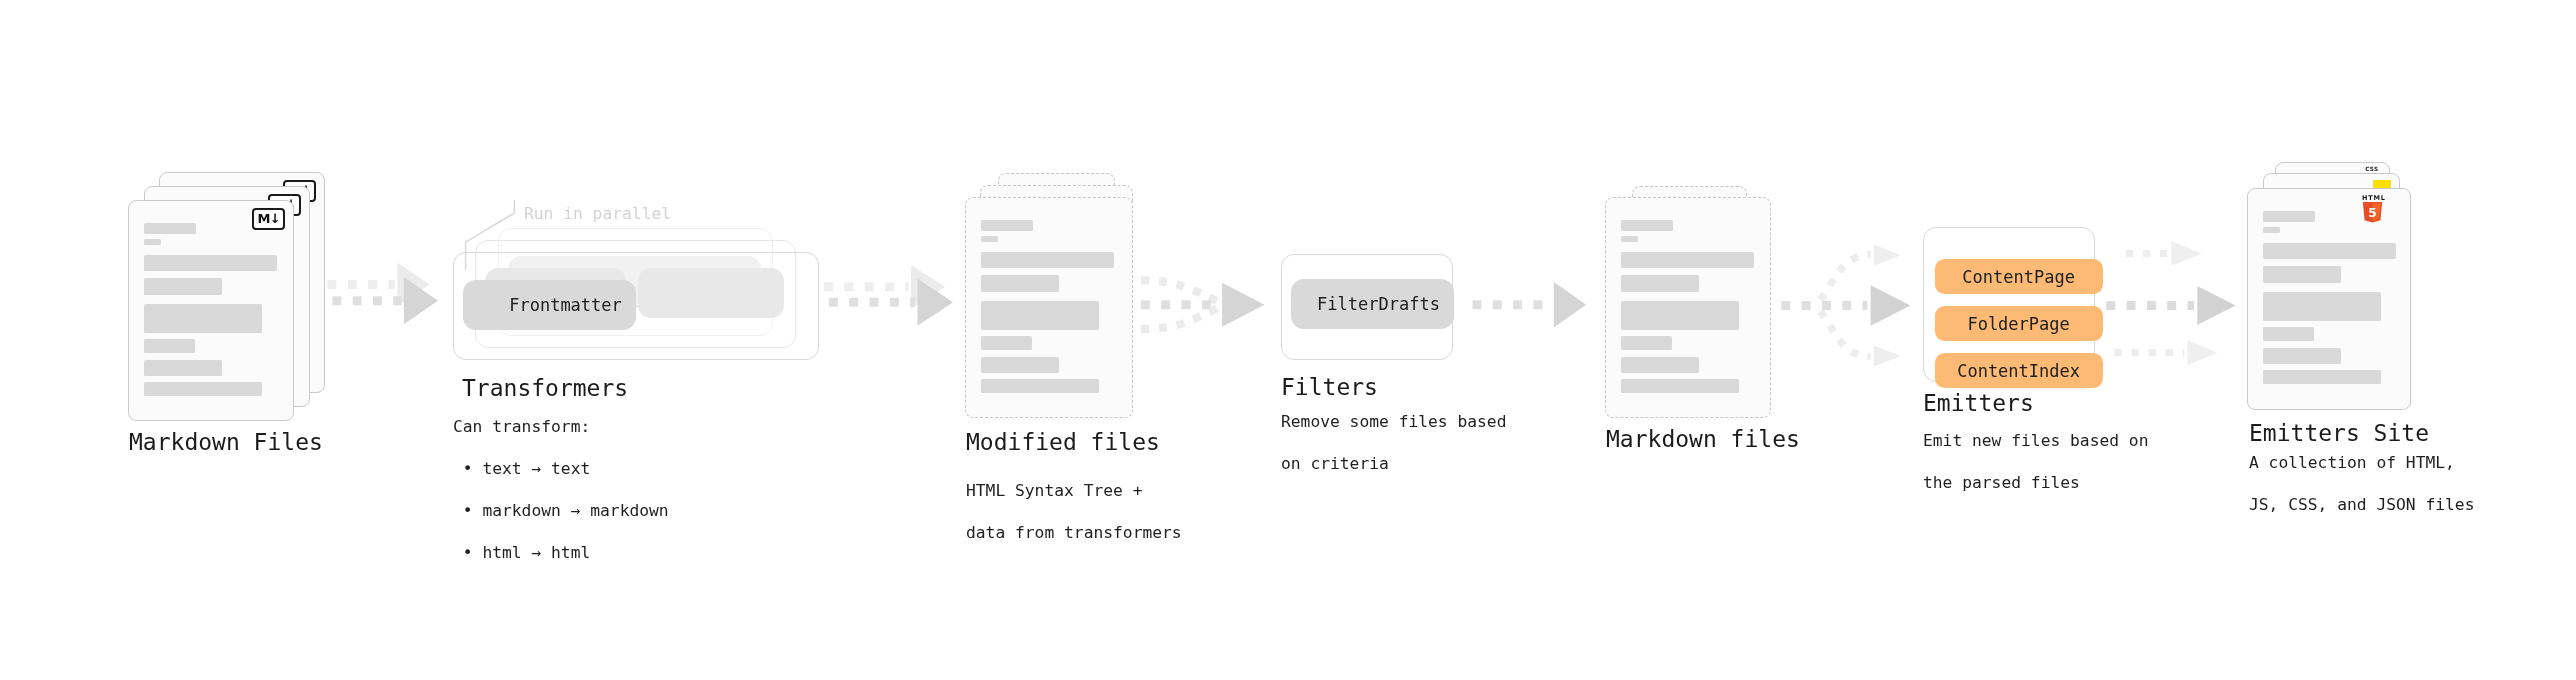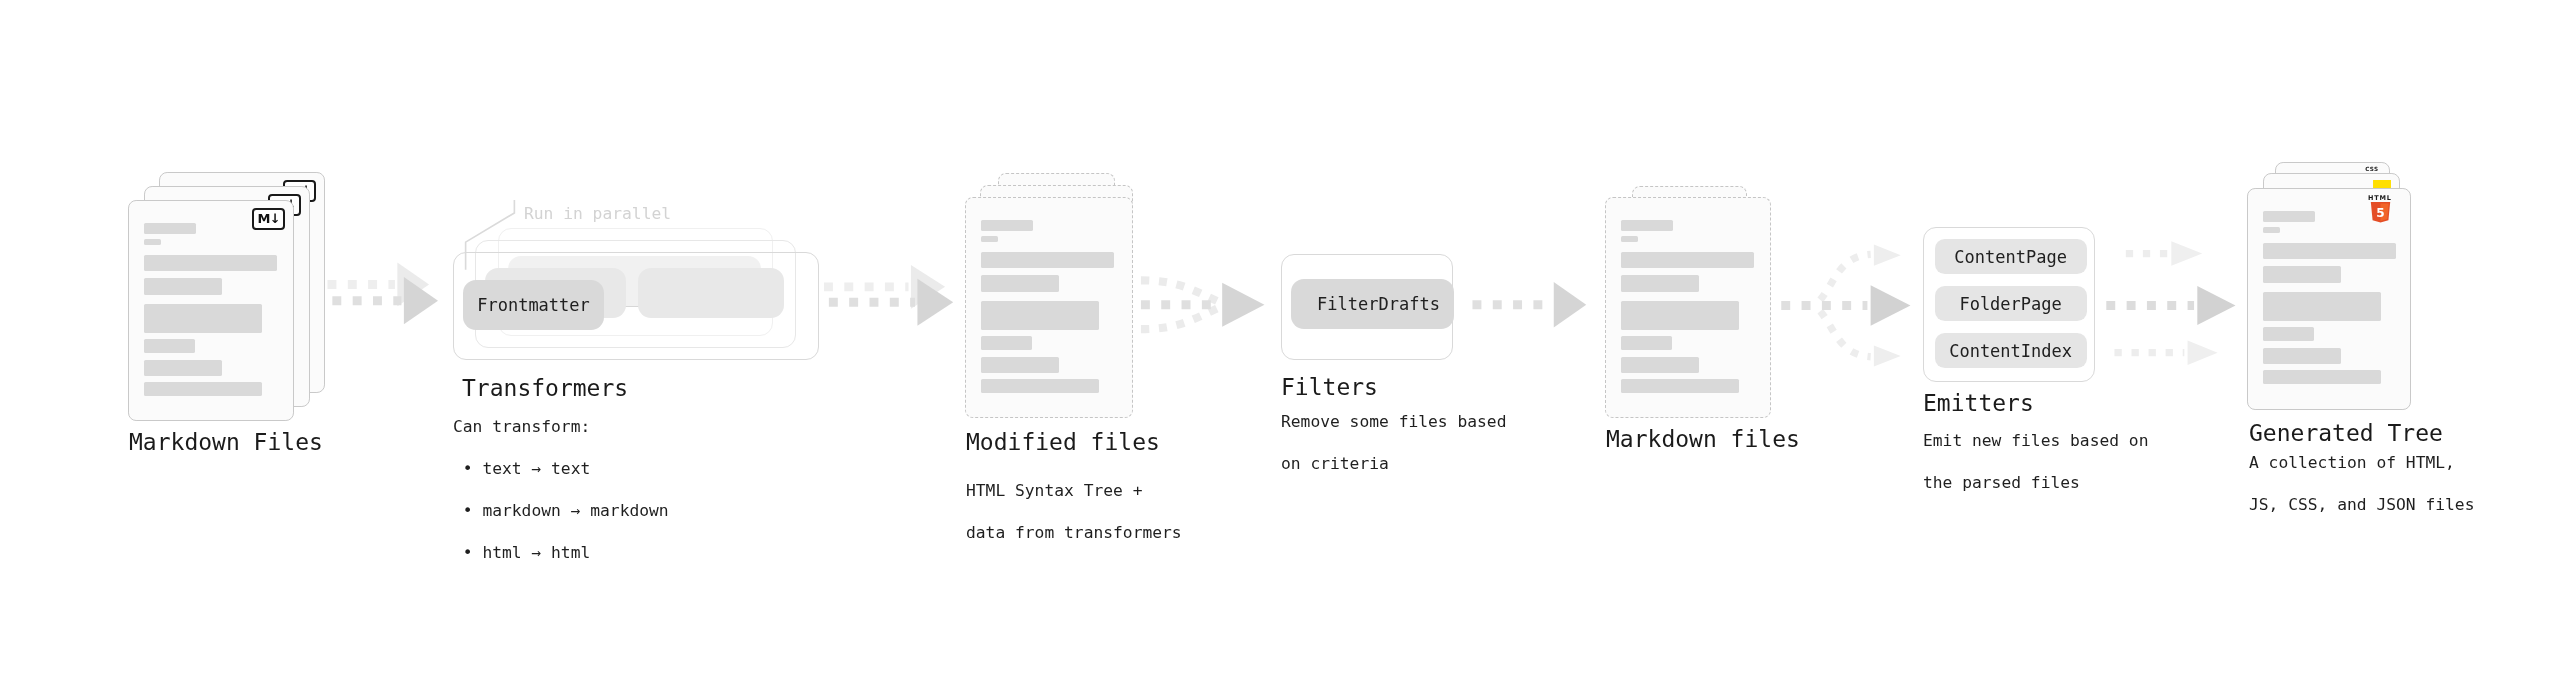--- a/index.html
+++ b/index.html
@@ -28,25 +28,25 @@
   
   .obox{position:absolute;height:108px;border:1.6px solid #d9d9d9;border-radius:13px;box-sizing:border-box;background:transparent;}
   .pill{position:absolute;height:50px;background:#d9d9d9;border-radius:13px;display:flex;align-items:center;
         justify-content:center;font-size:17px;color:#202020;}
   .gpill{position:absolute;height:50px;border-radius:13px;}
 
   .title{position:absolute;font-size:23px;line-height:24.4px;font-weight:500;color:#1b1b1b;white-space:pre;}
   .body{position:absolute;font-size:16.3px;line-height:21px;color:#1f1f1f;white-space:pre;}
   .note{position:absolute;font-size:16.3px;color:#d3d3d3;white-space:pre;}
 
-  .epill{position:absolute;left:10.6px;width:152px;height:35px;background:#e5e5e5;border-radius:9.8px;
-         display:flex;align-items:center;justify-content:center;font-size:17px;color:#202020;}
+  .epill{position:absolute;left:10.6px;width:168px;height:35px;background:#fdba74;border-radius:9.8px;
+         display:flex;align-items:center;justify-content:center;font-size:17px;color:#202020;margin-top:20px;}
 
   
-  .html5-badge{position:absolute;top:5.7px;right:19px;width:23px;text-align:right;}
+  .html5-badge{position:absolute;top:5.7px;right:25px;width:23px;text-align:left;}
   .html5-badge .word{font-family:"DejaVu Sans","Liberation Sans",sans-serif;font-weight:bold;
                      font-size:6.5px;line-height:7.3px;color:#1a1a1a;letter-spacing:0.8px;}
   .js-badge{position:absolute;top:5.7px;right:8.1px;line-height:0;}
   .css-badge{position:absolute;top:3.3px;right:8.1px;width:18px;text-align:center;line-height:0;}
   .css-badge .word{font-family:"DejaVu Sans","Liberation Sans",sans-serif;font-weight:bold;
                    font-size:5.7px;line-height:6.5px;color:#1a1a1a;letter-spacing:0.4px;}
 </style>
 </head>
 <body>
 
@@ -140,21 +140,21 @@
 
     <div class="obox" style="left:498px;top:228px;width:275px;border-color:#f0f0f0;">
       <div class="gpill" style="left:9px;top:27px;width:141px;background:#f1f1f1;"></div>
       <div class="gpill" style="right:10.6px;top:27px;width:146px;background:#f1f1f1;"></div>
     </div>
     <div class="obox" style="left:475px;top:240px;width:321px;border-color:#e7e7e7;">
       <div class="gpill" style="left:9px;top:27px;width:141px;background:#e8e8e8;"></div>
       <div class="gpill" style="right:10.6px;top:27px;width:146px;background:#e8e8e8;"></div>
     </div>
     <div class="obox" style="left:453px;top:252px;width:366px;">
-      <div class="pill" style="left:9px;top:27px;width:141px;">Frontmatter</div>
+      <div class="pill" style="left:9px;top:27px;width:141px;padding-left:32px;">Frontmatter</div>
     </div>
 
     <div class="title" style="left:462px;top:376px;">Transformers</div>
     <div class="body" style="left:453px;top:416px;"><span>Can transform:</span><br>
 <span> • text → text</span><br>
 <span> • markdown → markdown</span><br>
 <span> • html → html</span></div>
   </div>
 
   <div>
@@ -237,19 +237,19 @@
       </div>
       <div class="bar b1"></div>
       <div class="bar b2"></div>
       <div class="bar b3"></div>
       <div class="bar b4"></div>
       <div class="bar b5"></div>
       <div class="bar b6"></div>
       <div class="bar b7"></div>
       <div class="bar b8"></div>
     </div>
-    <div class="title" style="left:2249px;top:421px;">Generated Tree</div>
+    <div class="title" style="left:2249px;top:421px;">Emitters Site</div>
     <div class="body" style="left:2249px;top:452px;"><span>A collection of HTML,</span><br>
 <span>JS, CSS, and JSON files</span></div>
   </div>
 
 </div>
 
 
 </body></html>

